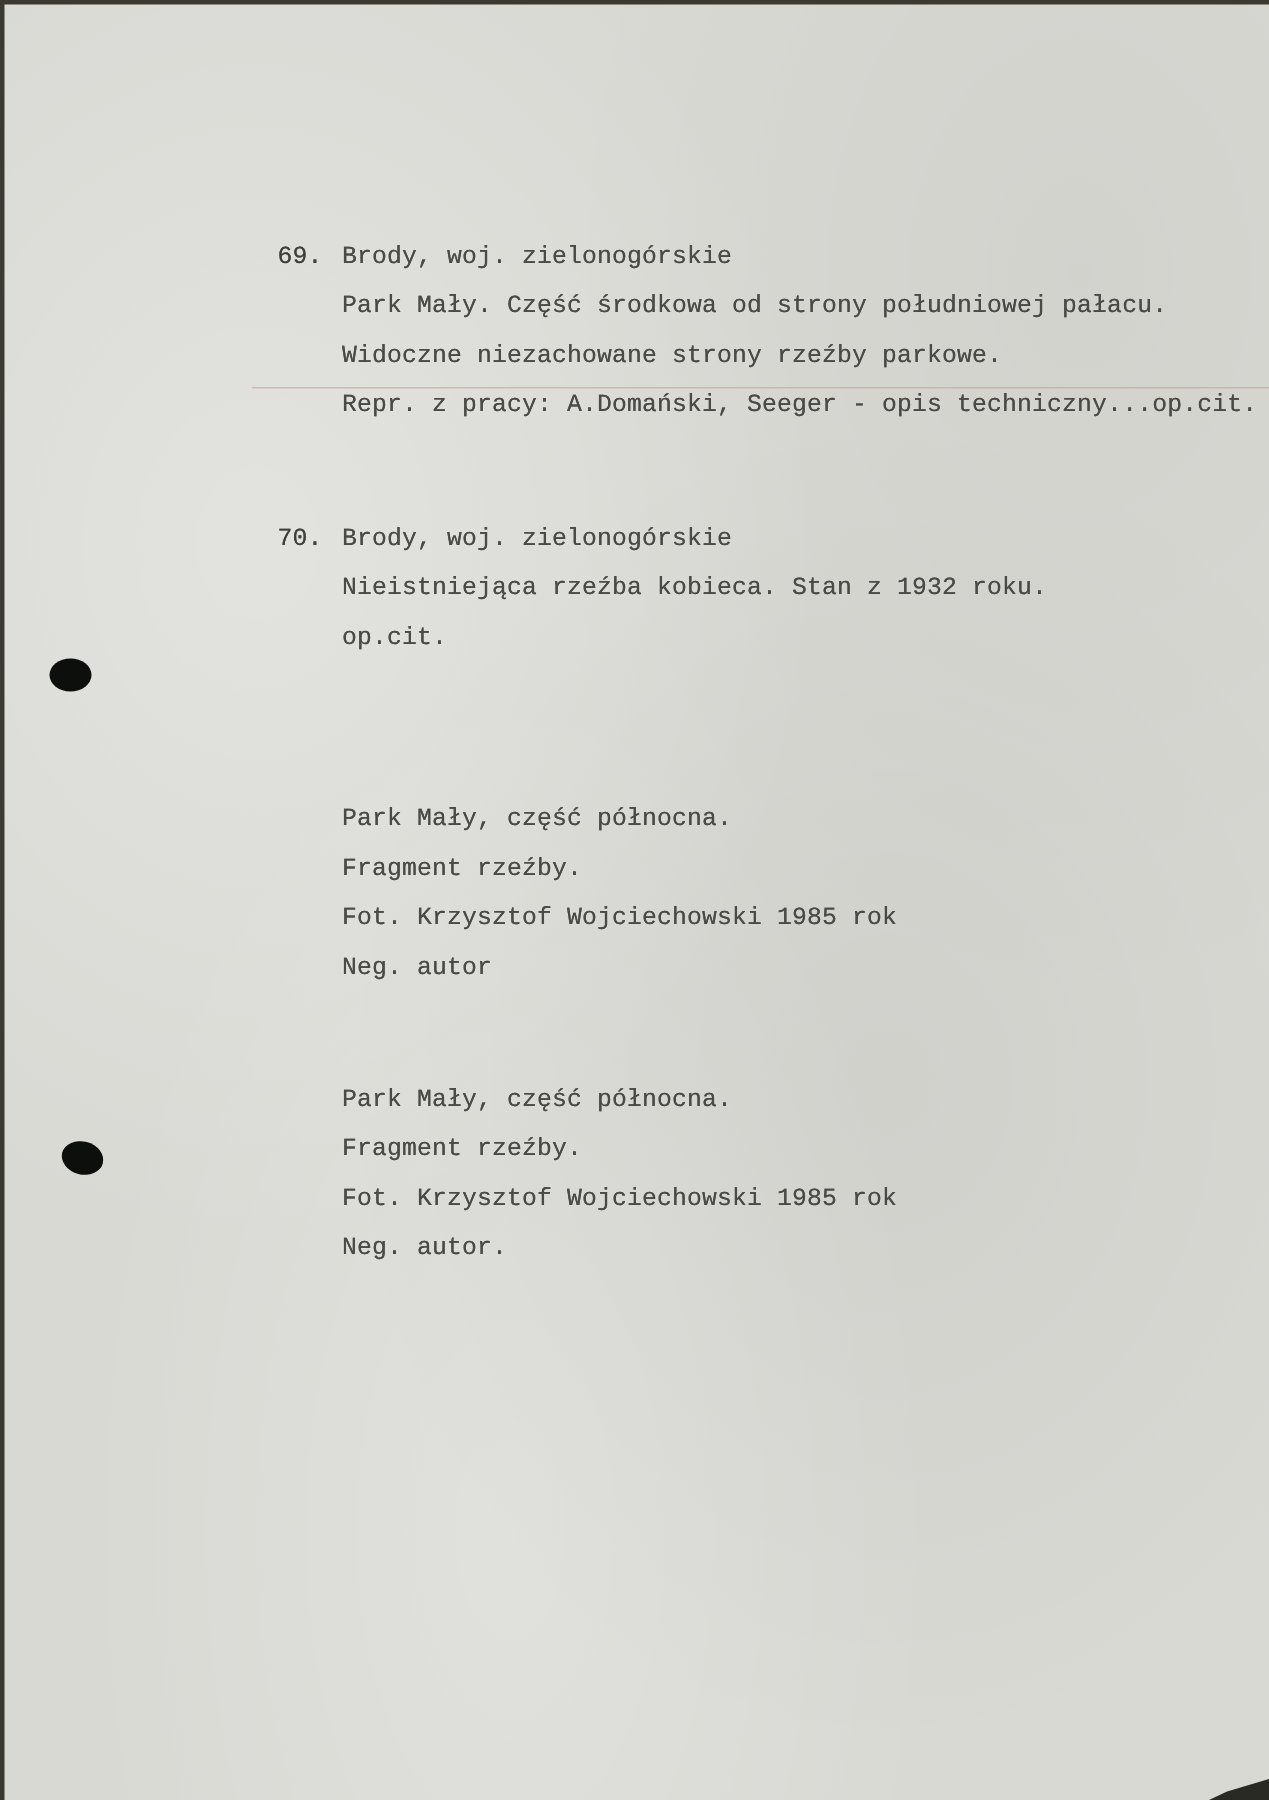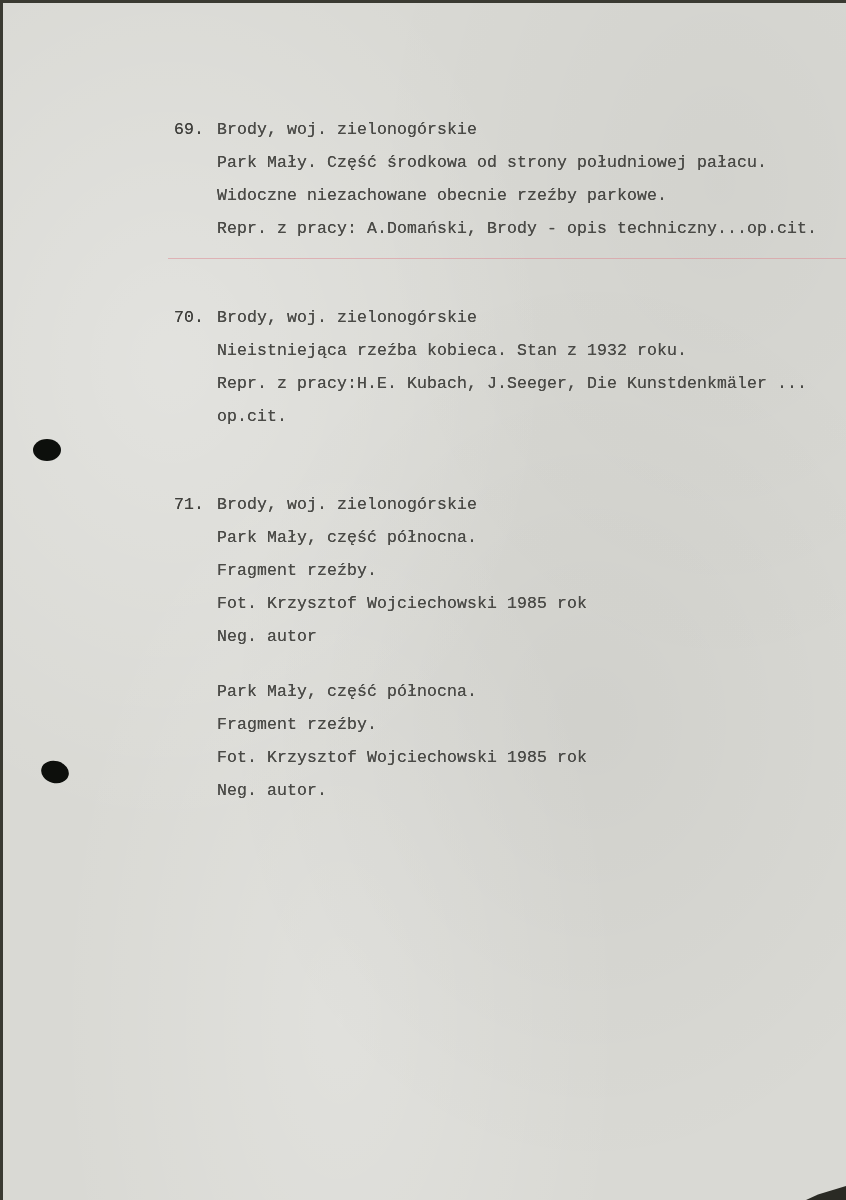--- a/index.html
+++ b/index.html
@@ -24,21 +24,21 @@
   .punch-hole {
     position: absolute; width: 28px; height: 22px; border-radius: 50%;
     background: #0d0f0c;
   }
   .punch-hole.h1 { left: 30px; top: 436px; }
   .punch-hole.h2 { left: 38px; top: 758px; transform: rotate(15deg); }
   .rule-line {
     position: absolute; left: 165px; right: 0; top: 255px; height: 1px;
     background: rgba(220, 140, 150, 0.55);
   }
-  .entry { position: absolute; left: 171px; }
+  .entry { position: absolute; left: 182px; margin-top: 41px; }
   .line {
     font-family: "Liberation Mono", "DejaVu Sans Mono", monospace;
     font-size: 16.5px; line-height: 33px; height: 33px;
     color: #4a4a46; white-space: pre; letter-spacing: 0.1px;
     text-shadow: 0 0 0.4px #555;
   }
   .line .num { display: inline-block; width: 43px; color: #3f3f3b; }
   .line.indent { padding-left: 43px; font-family: Liberation Mono, monospace; }
 </style>
 </head>
@@ -46,33 +46,31 @@
 
 <div class="paper">
   <div class="rule-line"></div>
 
   <div class="punch-hole h1"></div>
   <div class="punch-hole h2"></div>
 
   <div class="entry" style="top:110px;">
     <div class="line"><span class="num">69.</span><span>Brody, woj. zielonogórskie</span></div>
     <div class="line indent">Park Mały. Część środkowa od strony południowej pałacu.</div>
-    <div class="line indent">Widoczne niezachowane obecnie rzeźby parkowe.</div>
-    <div class="line indent">Repr. z pracy: A.Domański, Brody - opis techniczny...op.cit.</div>
+    <div class="line indent">Widoczne niezachowane strony rzeźby parkowe.</div>
+    <div class="line indent">Repr. z pracy: A.Domański, Seeger - opis techniczny...op.cit.</div>
   </div>
 
   <div class="entry" style="top:298px;">
     <div class="line"><span class="num">70.</span><span>Brody, woj. zielonogórskie</span></div>
     <div class="line indent">Nieistniejąca rzeźba kobieca. Stan z 1932 roku.</div>
-    <div class="line indent">Repr. z pracy:H.E. Kubach, J.Seeger, Die Kunstdenkmäler ...</div>
     <div class="line indent">op.cit.</div>
   </div>
 
   <div class="entry" style="top:485px;">
-    <div class="line"><span class="num">71.</span><span>Brody, woj. zielonogórskie</span></div>
     <div class="line indent">Park Mały, część północna.</div>
     <div class="line indent">Fragment rzeźby.</div>
     <div class="line indent">Fot. Krzysztof Wojciechowski 1985 rok</div>
     <div class="line indent">Neg. autor</div>
   </div>
 
   <div class="entry" style="top:672px;">
     <div class="line indent">Park Mały, część północna.</div>
     <div class="line indent">Fragment rzeźby.</div>
     <div class="line indent">Fot. Krzysztof Wojciechowski 1985 rok</div>

